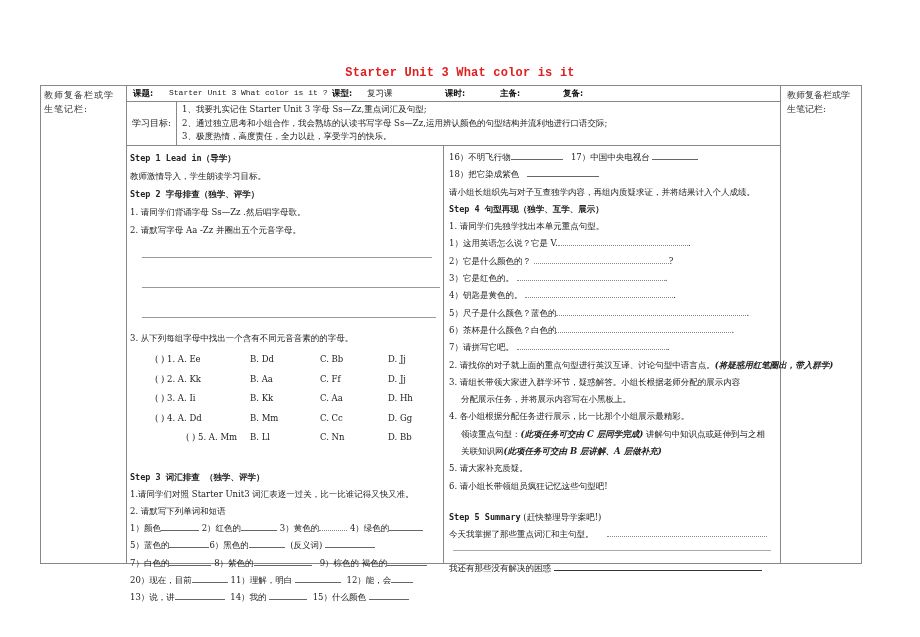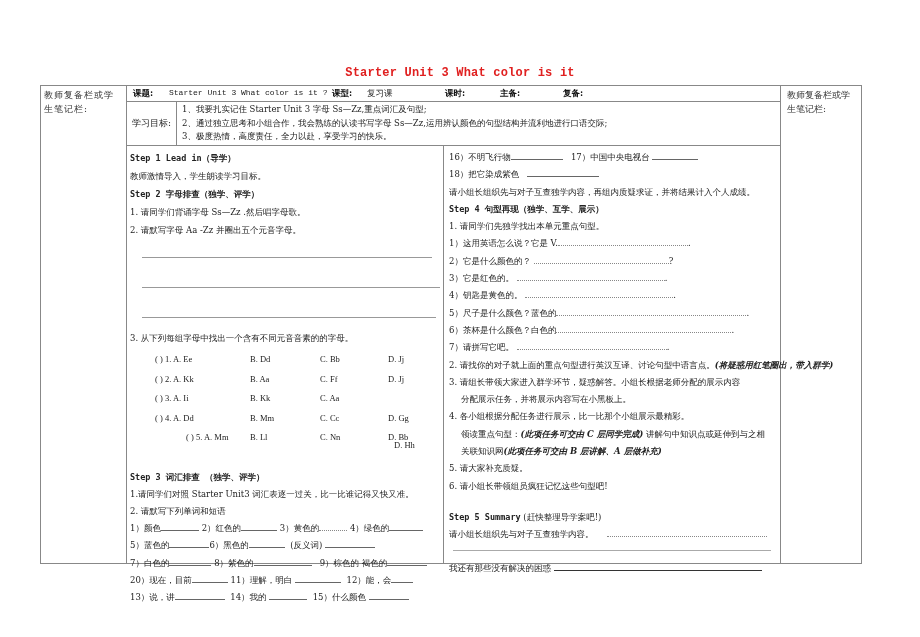--- a/index.html
+++ b/index.html
@@ -19,21 +19,21 @@
   .obj-items { position:absolute; left:55px; top:1px; font-size:8.5px; line-height:13.5px; }
   .col-left { position:absolute; left:0; top:61px; width:317px; height:418px; border-right:1px solid #888; box-sizing:border-box; padding:3px 3px; }
   .col-right { position:absolute; left:317px; top:61px; width:336px; height:418px; padding:3px 5px; box-sizing:border-box; }
   .ln { font-size:8.5px; line-height:18px; white-space:nowrap; position:relative; }
   .ln.tight { line-height:17.3px; }
   .step { font-weight:bold; font-family:"DejaVu Sans Mono", monospace; font-size:8.5px; }
   .blank-line { height:1px; background:#999; margin:0; position:absolute; }
   .u { display:inline-block; border-bottom:1px solid #666; height:9px; vertical-align:baseline; }
   .ud { display:inline-block; border-bottom:1px dotted #888; height:9px; }
   .mc { position:relative; height:19.5px; font-size:8.5px; line-height:19.5px; }
-  .mc span { position:absolute; top:0; white-space:nowrap;font-family:Liberation Serif, serif; }
+  .mc span { position:absolute; top:0; white-space:nowrap; }
   .it { font-style:italic; font-weight:bold; }
   .indent { padding-left:12px; }
 </style>
 </head>
 <body>
 
 <div class="title">Starter Unit 3  What color is it</div>
 
 <div class="frame"></div>
 <div class="side-left">
@@ -87,21 +87,21 @@
       <div class="mc">
         <span style="left:25px;">(      ) 2. A. Kk</span>
         <span style="left:120px;">B. Aa</span>
         <span style="left:190px;">C. Ff</span>
         <span style="left:258px;">D. Jj</span>
       </div>
       <div class="mc">
         <span style="left:25px;">(      ) 3. A. Ii</span>
         <span style="left:120px;">B. Kk</span>
         <span style="left:190px;">C. Aa</span>
-        <span style="left:264px;margin-top:47px;">D. Hh</span>
+        <span style="left:258px;">D. Hh</span>
       </div>
       <div class="mc">
         <span style="left:25px;">(      ) 4. A. Dd</span>
         <span style="left:120px;">B. Mm</span>
         <span style="left:190px;">C. Cc</span>
         <span style="left:258px;">D. Gg</span>
       </div>
       <div class="mc">
         <span style="left:25px;margin-left:31px;">(      ) 5. A. Mm</span>
         <span style="left:120px;">B. Ll</span>
@@ -163,19 +163,19 @@
     <div class="ln tight"><span>2. 请找你的对子就上面的重点句型进行英汉互译、讨论句型中语言点。</span><span class="it">(将疑惑用红笔圈出，带入群学)</span></div>
     <div class="ln tight">3. 请组长带领大家进入群学环节，疑惑解答。小组长根据老师分配的展示内容</div>
     <div class="ln tight indent">分配展示任务，并将展示内容写在小黑板上。</div>
     <div class="ln tight">4. 各小组根据分配任务进行展示，比一比那个小组展示最精彩。</div>
     <div class="ln tight indent"><span>领读重点句型：</span><span class="it">(此项任务可交由 C 层同学完成)</span><span> 讲解句中知识点或延伸到与之相</span></div>
     <div class="ln tight indent"><span>关联知识网</span><span class="it">(此项任务可交由 B 层讲解、A 层做补充)</span></div>
     <div class="ln tight">5. 请大家补充质疑。</div>
     <div class="ln tight">6. 请小组长带领组员疯狂记忆这些句型吧!</div>
 
     <div class="ln tight" style="margin-top:14px;"><span class="step">Step 5  Summary</span> <span>(赶快整理导学案吧!)</span></div>
-    <div class="ln tight"><span>请小组长组织先与对子互查独学内容。</span>&nbsp;&nbsp;&nbsp;&nbsp;&nbsp;<span class="ud" style="width:160px;"></span></div>
+    <div class="ln tight"><span>今天我掌握了那些重点词汇和主句型。</span>&nbsp;&nbsp;&nbsp;&nbsp;&nbsp;<span class="ud" style="width:160px;"></span></div>
     <div style="position:relative;height:16px;">
       <div class="blank-line" style="left:4px;width:318px;top:6px;background:#aaa;"></div>
     </div>
     <div class="ln tight"><span>我还有那些没有解决的困惑</span> <span class="u" style="width:208px;border-bottom-color:#333;"></span></div>
   </div>
 </div>
 
 </body></html>

